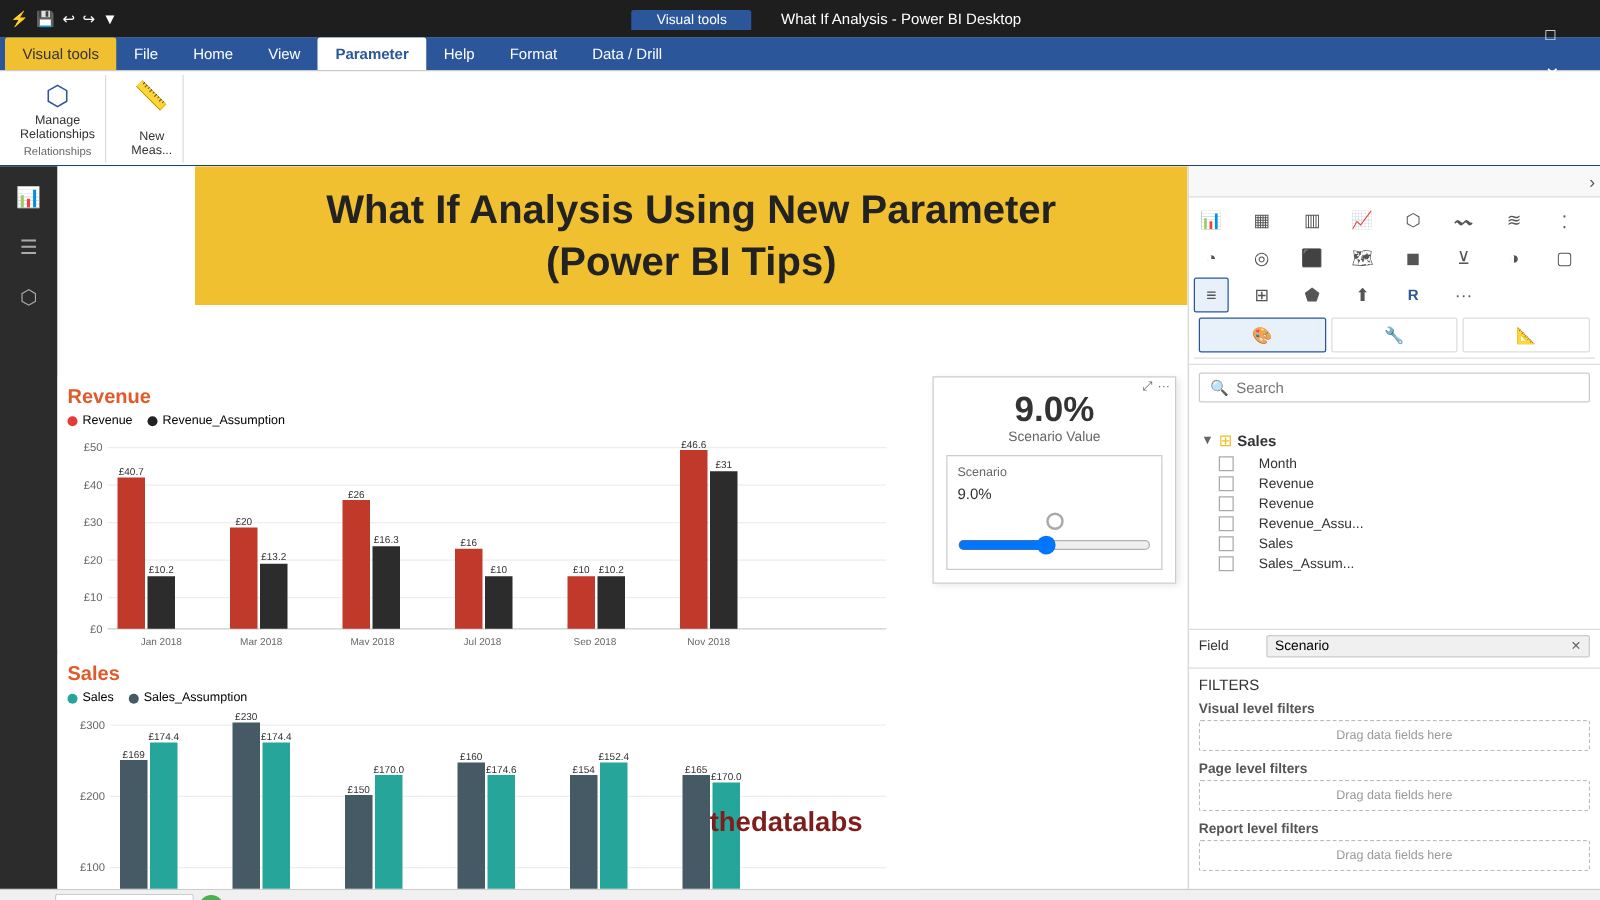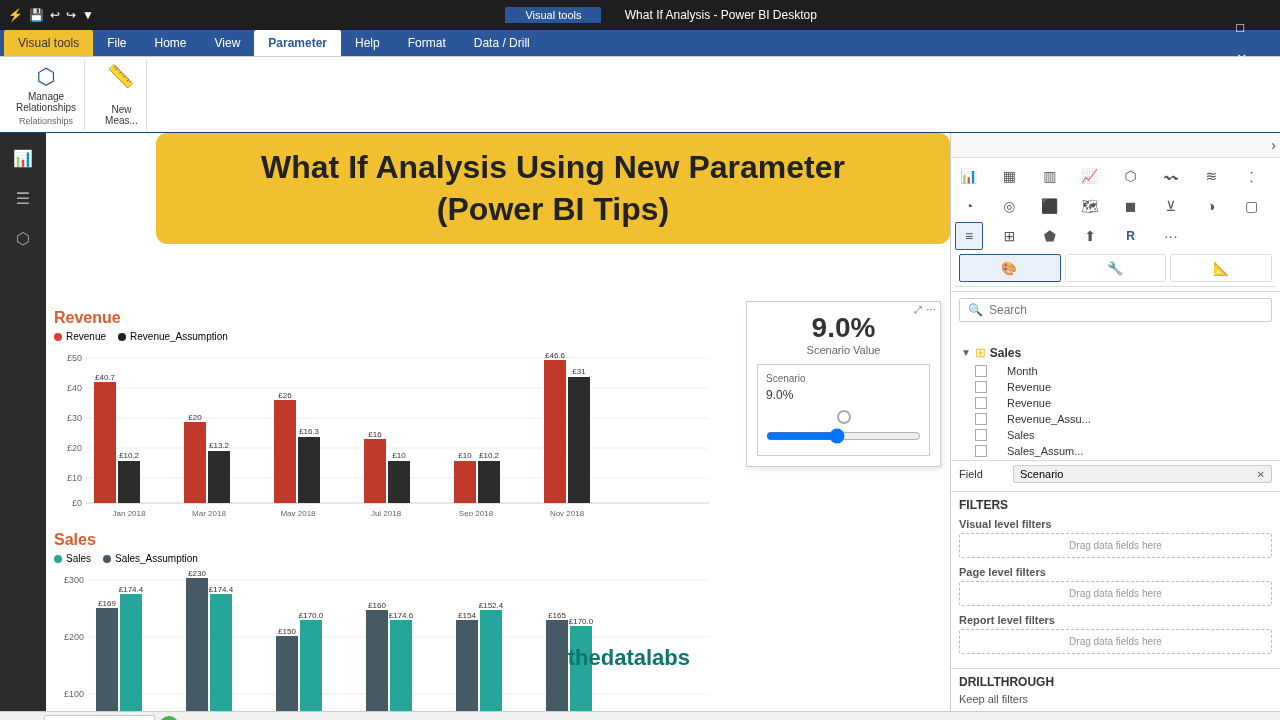--- a/index.html
+++ b/index.html
@@ -96,21 +96,20 @@
     
     .banner {
       position: absolute;
       top: 0;
       left: 110px;
       right: 0;
       background: #f0c030;
       padding: 14px 20px;
       text-align: center;
       z-index: 10;
-      border-radius: 11px;
     }
     .banner h1 {
       font-size: 32px;
       font-weight: bold;
       color: #222;
       line-height: 1.3;
     }
 
     .chart-title {
       font-size: 16px;
@@ -186,21 +185,21 @@
       color: #666;
       cursor: pointer;
     }
 
     
     .datalabs-logo {
       position: absolute;
       bottom: 20px;
       right: 30px;
       font-size: 22px;
-      color: #0f766e;
+      color: #7f1d1d;
       font-weight: bold;
     }
 
     
     .right-panel {
       width: 330px;
       background: white;
       border-left: 1px solid #ccc;
       display: flex;
       flex-direction: column;
@@ -341,21 +340,21 @@
       font-size: 10px;
     }
 
     
     .filters-panel {
       padding: 6px 8px;
       border-top: 1px solid #ddd;
     }
     .filters-title {
       font-size: 12px;
-      font-weight: bold;
+      font-weight: normal;
       color: #333;
       margin-bottom: 6px;
       text-transform: uppercase;
     }
     .filter-section {
       margin-bottom: 8px;
     }
     .filter-section-title {
       font-size: 11px;
       font-weight: 600;
@@ -762,24 +761,20 @@
       <div class="filter-section">
         <div class="filter-section-title">Page level filters</div>
         <div class="filter-drop-zone">Drag data fields here</div>
       </div>
       <div class="filter-section">
         <div class="filter-section-title">Report level filters</div>
         <div class="filter-drop-zone">Drag data fields here</div>
       </div>
     </div>
 
-    <div class="drillthrough-section">
-      <div class="drillthrough-title">DRILLTHROUGH</div>
-      <div class="drillthrough-option">Keep all filters</div>
-    </div>
   </div>
 </div>
 
 <div class="tab-bar">
   <div class="tab-nav-btn">◀</div>
   <div class="tab-nav-btn">▶</div>
   <div class="tab-item active">
     <span>What If Analysis</span>
   </div>
   <div class="tab-add-btn">+</div>

